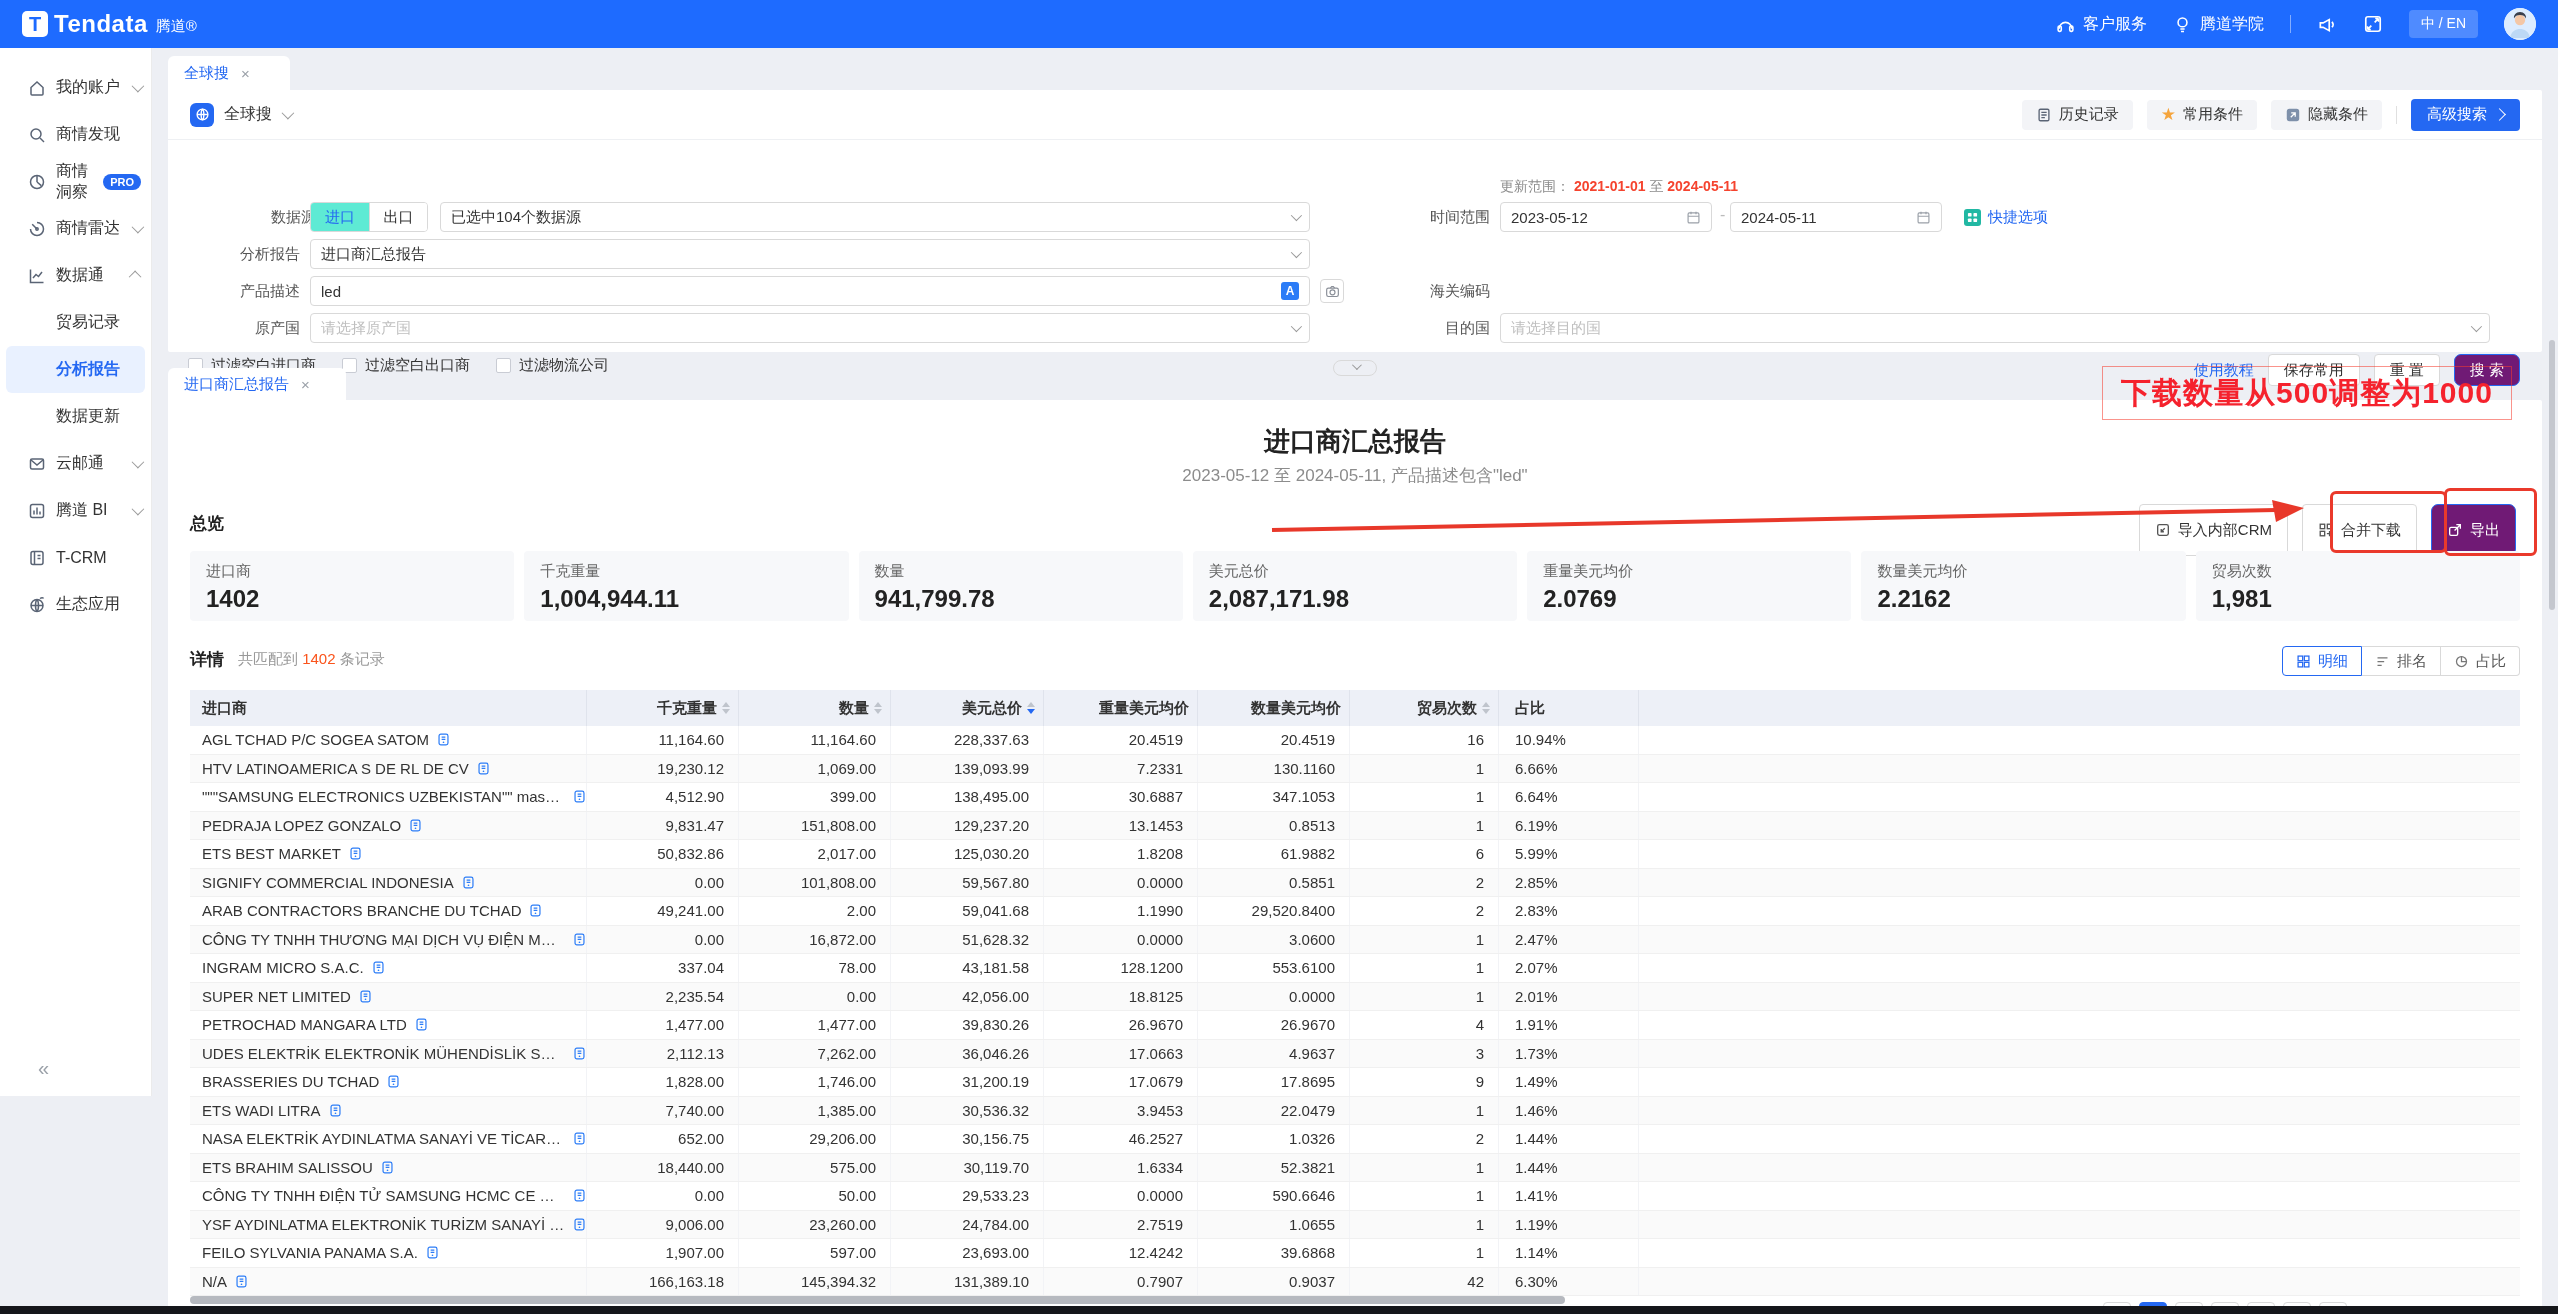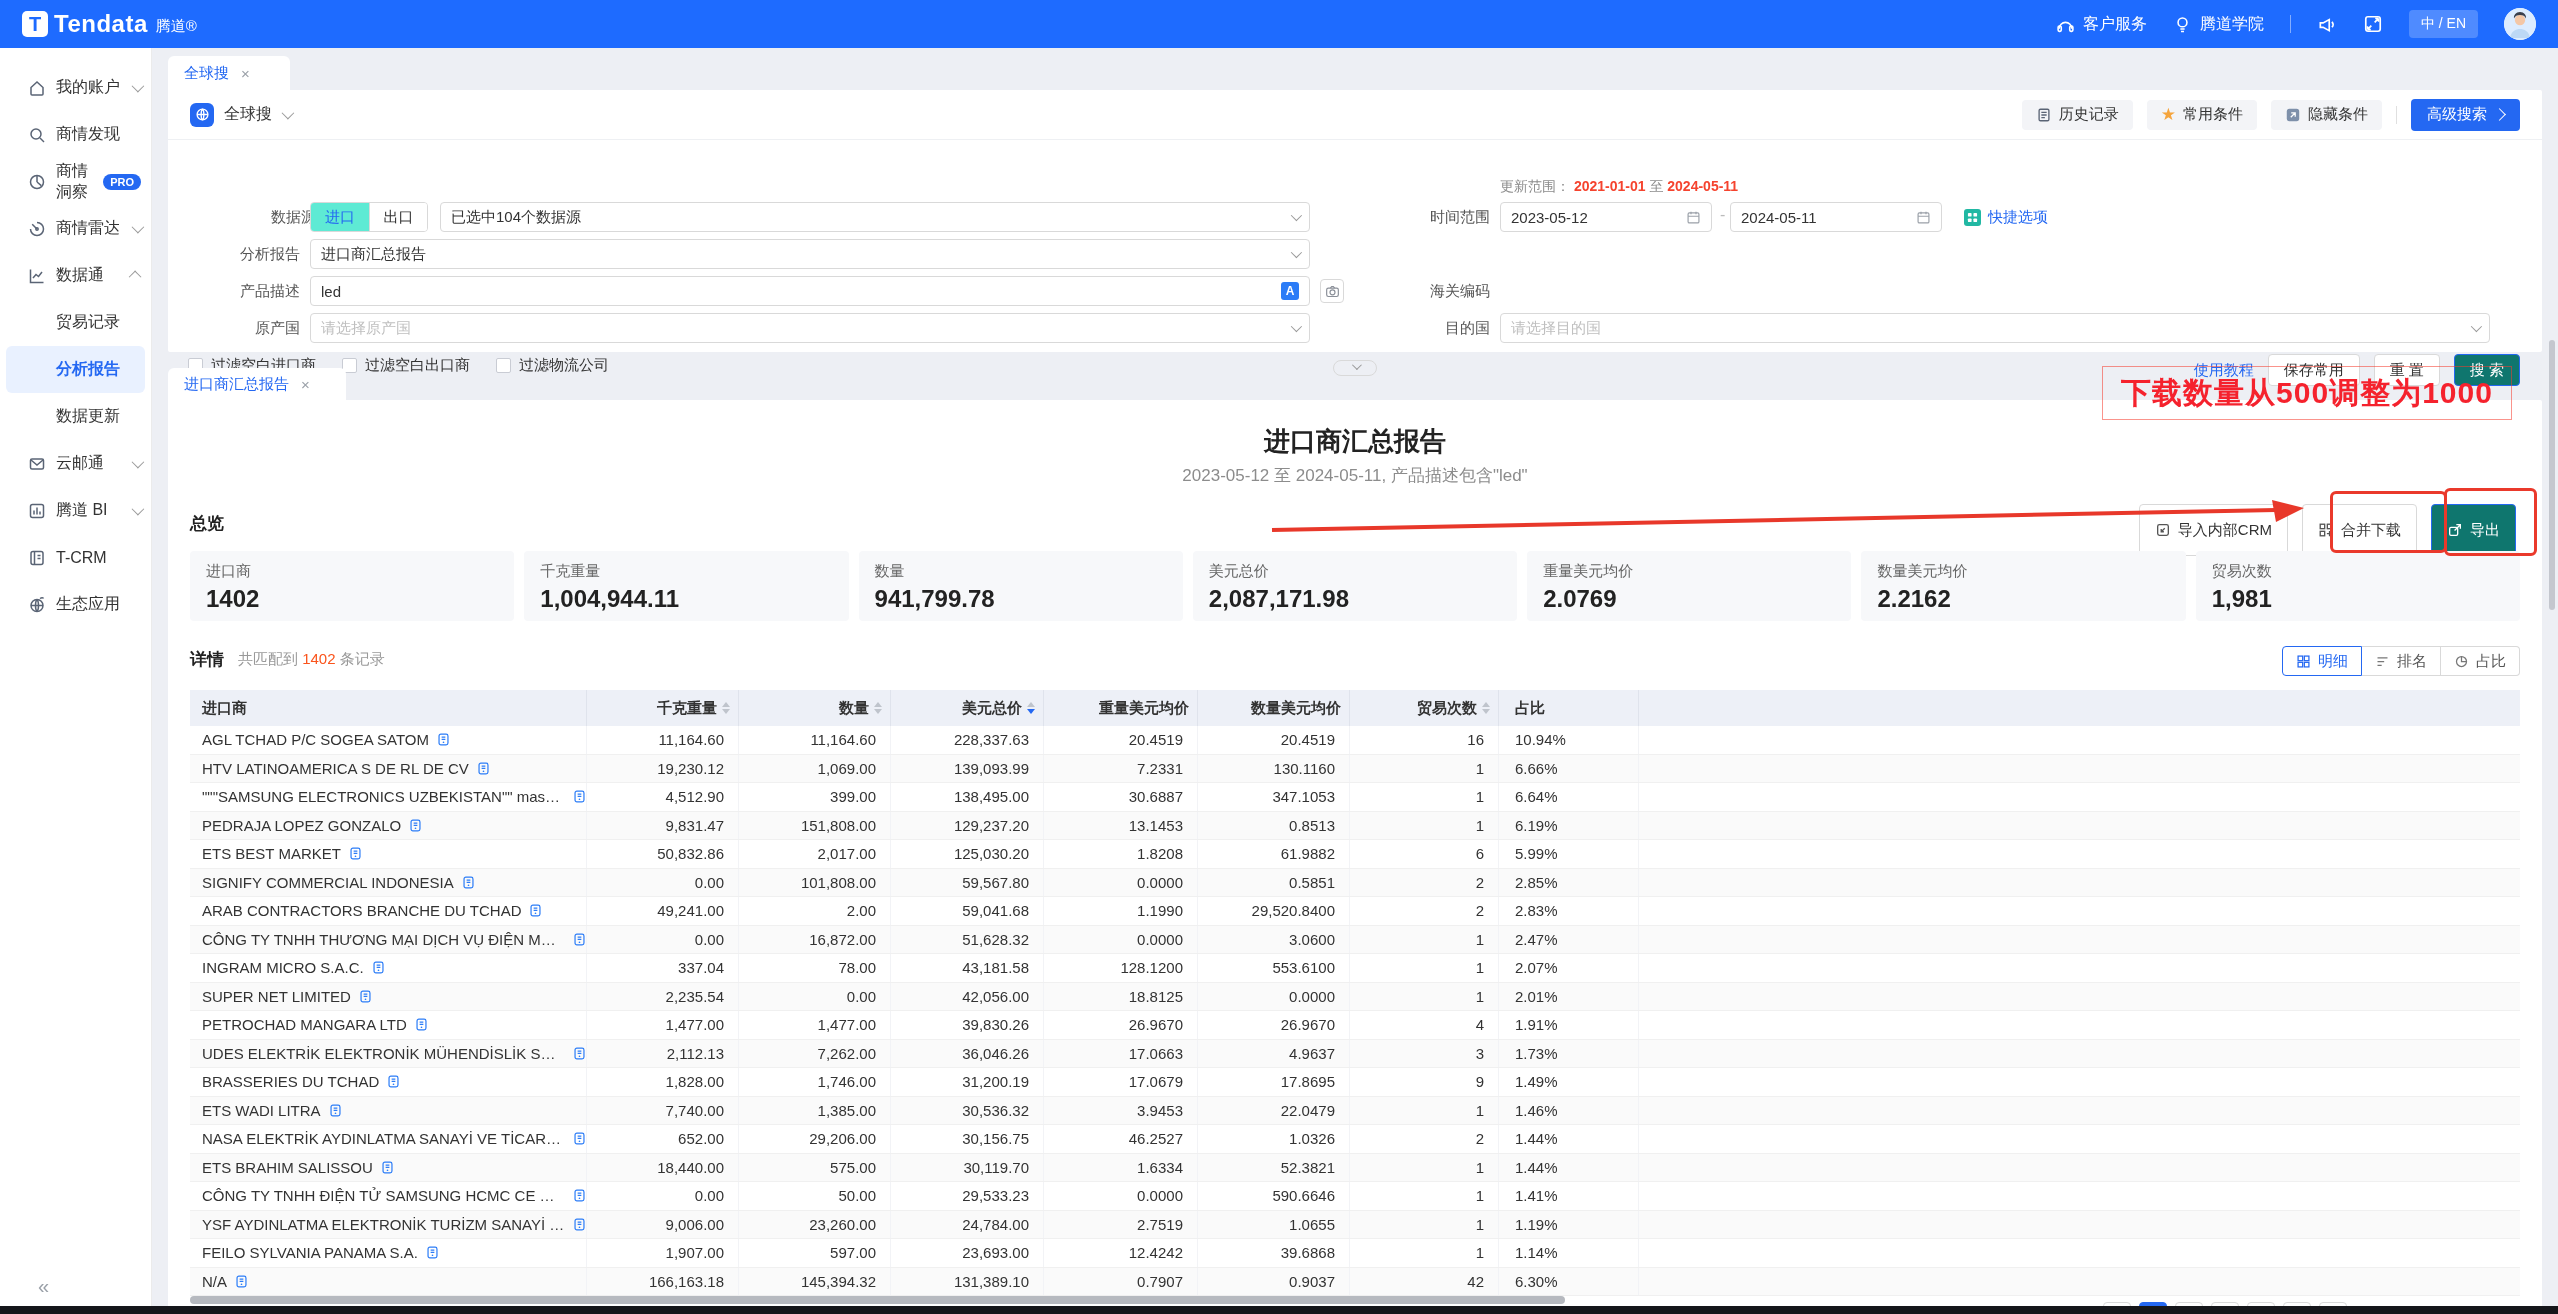--- a/index.html
+++ b/index.html
@@ -16,21 +16,21 @@
   .logo-en{ font-size:24px; font-weight:bold; letter-spacing:.5px; }
   .logo-cn{ font-size:15px; margin-left:2px; margin-top:4px; }
   .nav-right{ margin-left:auto; display:flex; align-items:center; gap:26px; font-size:16px; }
   .nav-item{ display:flex; align-items:center; gap:8px; cursor:pointer; }
   .nav-divider{ width:1px; height:18px; background:rgba(255,255,255,.45); }
   .lang-btn{ background:rgba(255,255,255,.22); border-radius:4px; padding:5px 12px; font-size:14px; }
   .avatar{ width:32px; height:32px; border-radius:50%; background:#eaf3ff; overflow:hidden; }
   .icon{ display:inline-flex; }
 
   
-  .sidebar{ position:absolute; left:0; top:48px; width:152px; height:1266px; background:#fff;
+  .sidebar{ position:absolute; left:0; top:48px; width:152px; height:1048px; background:#fff;
             border-right:1px solid #ebebeb; padding-top:16px; font-size:16px; }
   .side-item{ height:47px; display:flex; align-items:center; padding:0 10px 0 28px; gap:10px;
               color:#333; cursor:pointer; position:relative; }
   .side-item .icon{ color:#5a6475; }
   .side-sub{ padding-left:56px; }
   .side-sub.active{ margin:0 6px; padding-left:50px; background:#e9f1ff; border-radius:6px;
                     color:#2468f2; font-weight:bold; }
   .chev{ margin-left:auto; width:9px; height:9px; border-right:1.5px solid #999; border-bottom:1.5px solid #999; }
   .chev.down{ transform:rotate(45deg) translateY(-2px); }
   .chev.up{ transform:rotate(-135deg) translateY(-2px); }
@@ -77,21 +77,21 @@
   .checks{ position:absolute; left:20px; top:216px; display:flex; gap:26px; align-items:center; }
   .check{ display:flex; align-items:center; gap:8px; font-size:15px; color:#333; cursor:pointer; }
   .box{ width:15px; height:15px; border:1px solid #c9ccd4; border-radius:2px; background:#fff; }
   .collapse-pill{ position:absolute; left:1165px; top:220px; width:44px; height:16px; border:1px solid #d9d9d9;
                   border-radius:9px; display:flex; align-items:center; justify-content:center; cursor:pointer; }
   .collapse-pill .chev{ margin:0 0 3px 0; width:7px; height:7px; }
   .form-actions{ position:absolute; right:22px; top:214px; display:flex; align-items:center; gap:14px; }
   .link{ color:#2468f2; font-size:15px; cursor:pointer; }
   .btn{ height:32px; border:1px solid #d9d9d9; border-radius:4px; background:#fff; display:flex;
         align-items:center; justify-content:center; padding:0 15px; font-size:15px; color:#333; cursor:pointer; gap:7px; }
-  .btn.primary{ background:#0f766e; border-color:#2468f2; color:#fff; }
+  .btn.primary{ background:#701a75; border-color:#2468f2; color:#fff;border-radius:7px; }
 
   
   .report-card{ position:absolute; left:168px; top:400px; width:2374px; height:914px; background:#fff; border-radius:0 2px 2px 2px; }
   .rep-title{ position:absolute; top:24px; left:0; width:100%; text-align:center; font-size:26px; font-weight:bold; color:#222; }
   .rep-sub{ position:absolute; top:64px; left:0; width:100%; text-align:center; font-size:17px; color:#8c8c8c; }
   .sec-label{ position:absolute; left:22px; font-size:17px; font-weight:bold; color:#222; }
   .rep-actions{ position:absolute; right:26px; top:104px; display:flex; gap:14px; align-items:center; }
   .btn.h38{ height:52px; }
   .stats{ position:absolute; left:22px; top:151px; width:2330px; display:flex; gap:10px; }
   .stat{ flex:1; height:70px; background:#f7f8fa; border-radius:4px; padding:11px 16px; }

